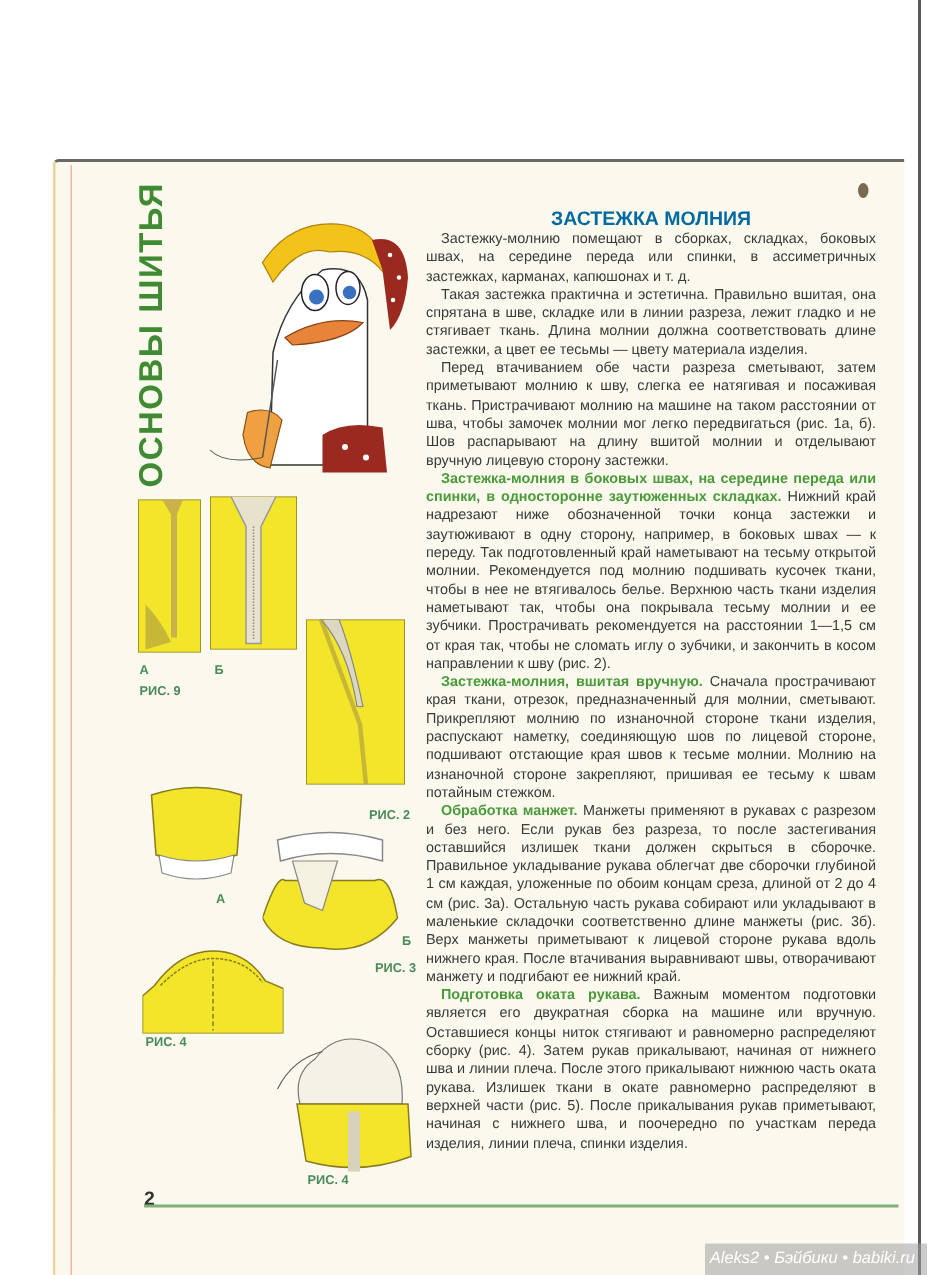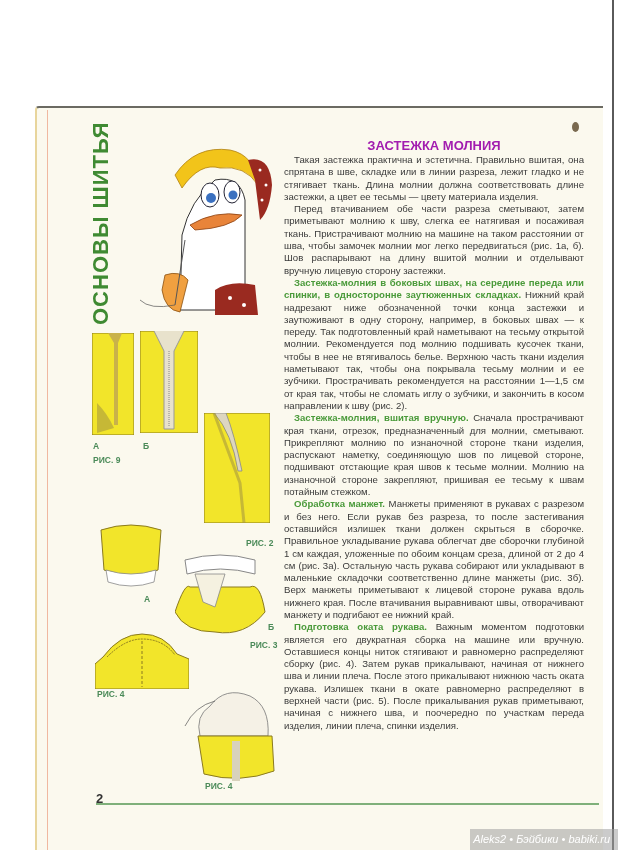--- a/index.html
+++ b/index.html
@@ -10,21 +10,21 @@
           background:#fbf9ee; border-top:2px solid #6b6a62; border-left:2px solid #e8d59c;
           border-top-left-radius:4px; }
   .left-edge { position:absolute; left:47px; top:110px; width:1px; height:740px; background:#f0b8a0; }
   .pin { position:absolute; left:572px; top:122px; width:7px; height:10px; border-radius:50%;
          background:#7a6a50; }
   .section-title { position:absolute; left:88px; top:145px; width:24px; height:180px;
          writing-mode:vertical-rl; transform:rotate(180deg); color:#3f8a32;
          font-weight:bold; font-size:22px; letter-spacing:1px; text-align:left; white-space:nowrap; }
   .text-col { position:absolute; left:284px; top:138px; width:300px; font-size:9.6px; line-height:12.3px;
               color:#3a3a3a; text-align:justify; }
-  .text-col h2 { margin:0 0 1px 0; text-align:center; font-size:13px; line-height:15px; color:#a21caf; font-weight:bold; }
+  .text-col h2 { margin:0 0 1px 0; text-align:center; font-size:13px; line-height:15px; color:#0369a1; font-weight:bold; }
   .text-col p { margin:0; text-indent:10px; }
   .text-col .lead { color:#4a9a3a; font-weight:bold; }
   .goose { position:absolute; left:120px; top:140px; width:160px; height:180px; }
   .fig { position:absolute; }
   .fig-label { position:absolute; font-size:8.5px; font-weight:bold; color:#4a8a58; }
   .page-number { position:absolute; left:96px; top:791px; font-size:13px; font-weight:bold; color:#333; }
   .footer-rule { position:absolute; left:96px; top:803px; width:503px; height:2px; background:#7fb07a; }
   .watermark { position:absolute; left:470px; top:829px; width:148px; height:21px; background:rgba(160,160,160,0.55); }
   .watermark span { position:absolute; right:8px; top:4px; font-size:11px; color:#ffffff; white-space:nowrap;font-style:italic; }
 </style>
@@ -104,20 +104,21 @@
 <svg class="fig" style="left:180px;top:686px;width:100px;height:98px" viewBox="0 0 100 98">
   <path d="M30 20 Q45 0 70 10 Q90 20 88 50 L20 50 Q15 30 30 20 Z" fill="#f5f1e6" stroke="#777" stroke-width="0.8"></path>
   <path d="M18 50 L92 50 L94 85 Q60 98 24 88 Z" fill="#f2e52a" stroke="#8a7a20" stroke-width="1"></path>
   <rect x="52" y="55" width="8" height="40" fill="#d8d2bc"></rect>
   <path d="M5 40 Q15 20 35 15" fill="none" stroke="#555" stroke-width="0.7"></path>
 </svg>
 <div class="fig-label" style="left:205px;top:781px">РИС. 4</div>
 
 <div class="text-col">
   <h2>ЗАСТЕЖКА МОЛНИЯ</h2>
+  <p><span>Застежку-молнию помещают в сборках, складках, боковых швах, на середине переда или спинки, в ассиметричных застежках, карманах, капюшонах и т. д.</span></p>
   <p><span>Такая застежка практична и эстетична. Правильно вшитая, она спрятана в шве, складке или в линии разреза, лежит гладко и не стягивает ткань. Длина молнии должна соответствовать длине застежки, а цвет ее тесьмы — цвету материала изделия.</span></p>
   <p><span>Перед втачиванием обе части разреза сметывают, затем приметывают молнию к шву, слегка ее натягивая и посаживая ткань. Пристрачивают молнию на машине на таком расстоянии от шва, чтобы замочек молнии мог легко передвигаться (рис. 1а, б). Шов распарывают на длину вшитой молнии и отделывают вручную лицевую сторону застежки.</span></p>
   <p><span class="lead">Застежка-молния в боковых швах, на середине переда или спинки, в односторонне заутюженных складках.</span><span> Нижний край надрезают ниже обозначенной точки конца застежки и заутюживают в одну сторону, например, в боковых швах — к переду. Так подготовленный край наметывают на тесьму открытой молнии. Рекомендуется под молнию подшивать кусочек ткани, чтобы в нее не втягивалось белье. Верхнюю часть ткани изделия наметывают так, чтобы она покрывала тесьму молнии и ее зубчики. Прострачивать рекомендуется на расстоянии 1—1,5 см от края так, чтобы не сломать иглу о зубчики, и закончить в косом направлении к шву (рис. 2).</span></p>
   <p><span class="lead">Застежка-молния, вшитая вручную.</span><span> Сначала прострачивают края ткани, отрезок, предназначенный для молнии, сметывают. Прикрепляют молнию по изнаночной стороне ткани изделия, распускают наметку, соединяющую шов по лицевой стороне, подшивают отстающие края швов к тесьме молнии. Молнию на изнаночной стороне закрепляют, пришивая ее тесьму к швам потайным стежком.</span></p>
   <p><span class="lead">Обработка манжет.</span><span> Манжеты применяют в рукавах с разрезом и без него. Если рукав без разреза, то после застегивания оставшийся излишек ткани должен скрыться в сборочке. Правильное укладывание рукава облегчат две сборочки глубиной 1 см каждая, уложенные по обоим концам среза, длиной от 2 до 4 см (рис. 3а). Остальную часть рукава собирают или укладывают в маленькие складочки соответственно длине манжеты (рис. 3б). Верх манжеты приметывают к лицевой стороне рукава вдоль нижнего края. После втачивания выравнивают швы, отворачивают манжету и подгибают ее нижний край.</span></p>
   <p><span class="lead">Подготовка оката рукава.</span><span> Важным моментом подготовки является его двукратная сборка на машине или вручную. Оставшиеся концы ниток стягивают и равномерно распределяют сборку (рис. 4). Затем рукав прикалывают, начиная от нижнего шва и линии плеча. После этого прикалывают нижнюю часть оката рукава. Излишек ткани в окате равномерно распределяют в верхней части (рис. 5). После прикалывания рукав приметывают, начиная с нижнего шва, и поочередно по участкам переда изделия, линии плеча, спинки изделия.</span></p>
 </div>
 
 <div class="page-number">2</div>
 <div class="footer-rule"></div>

